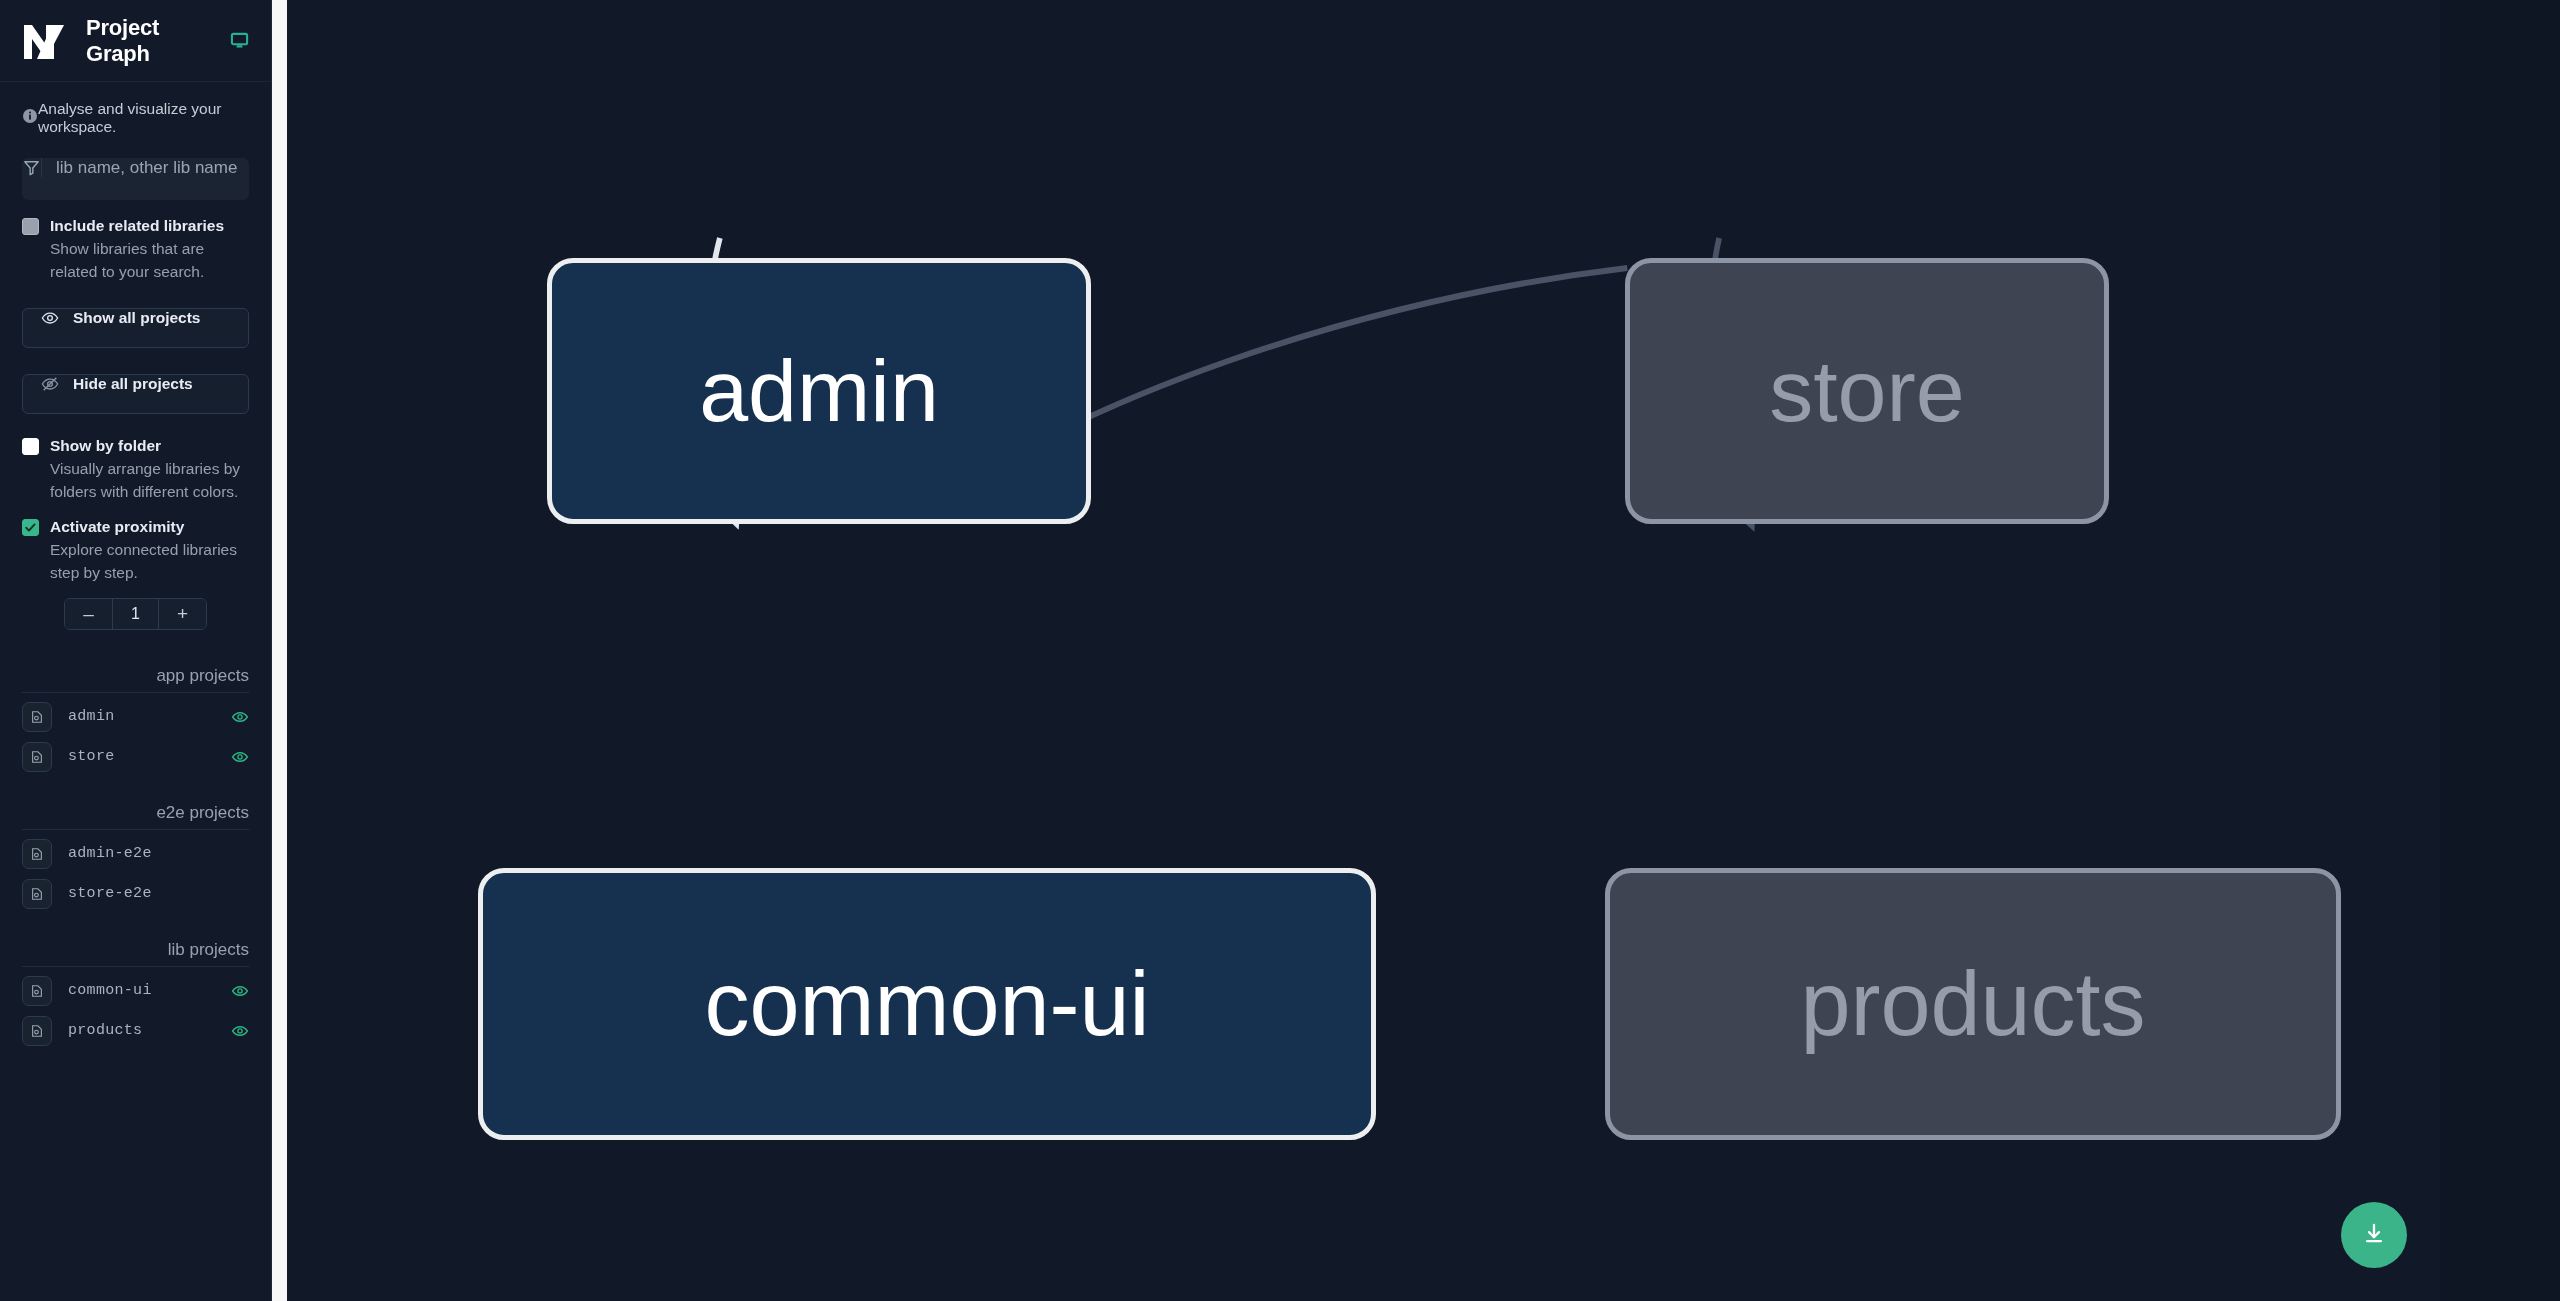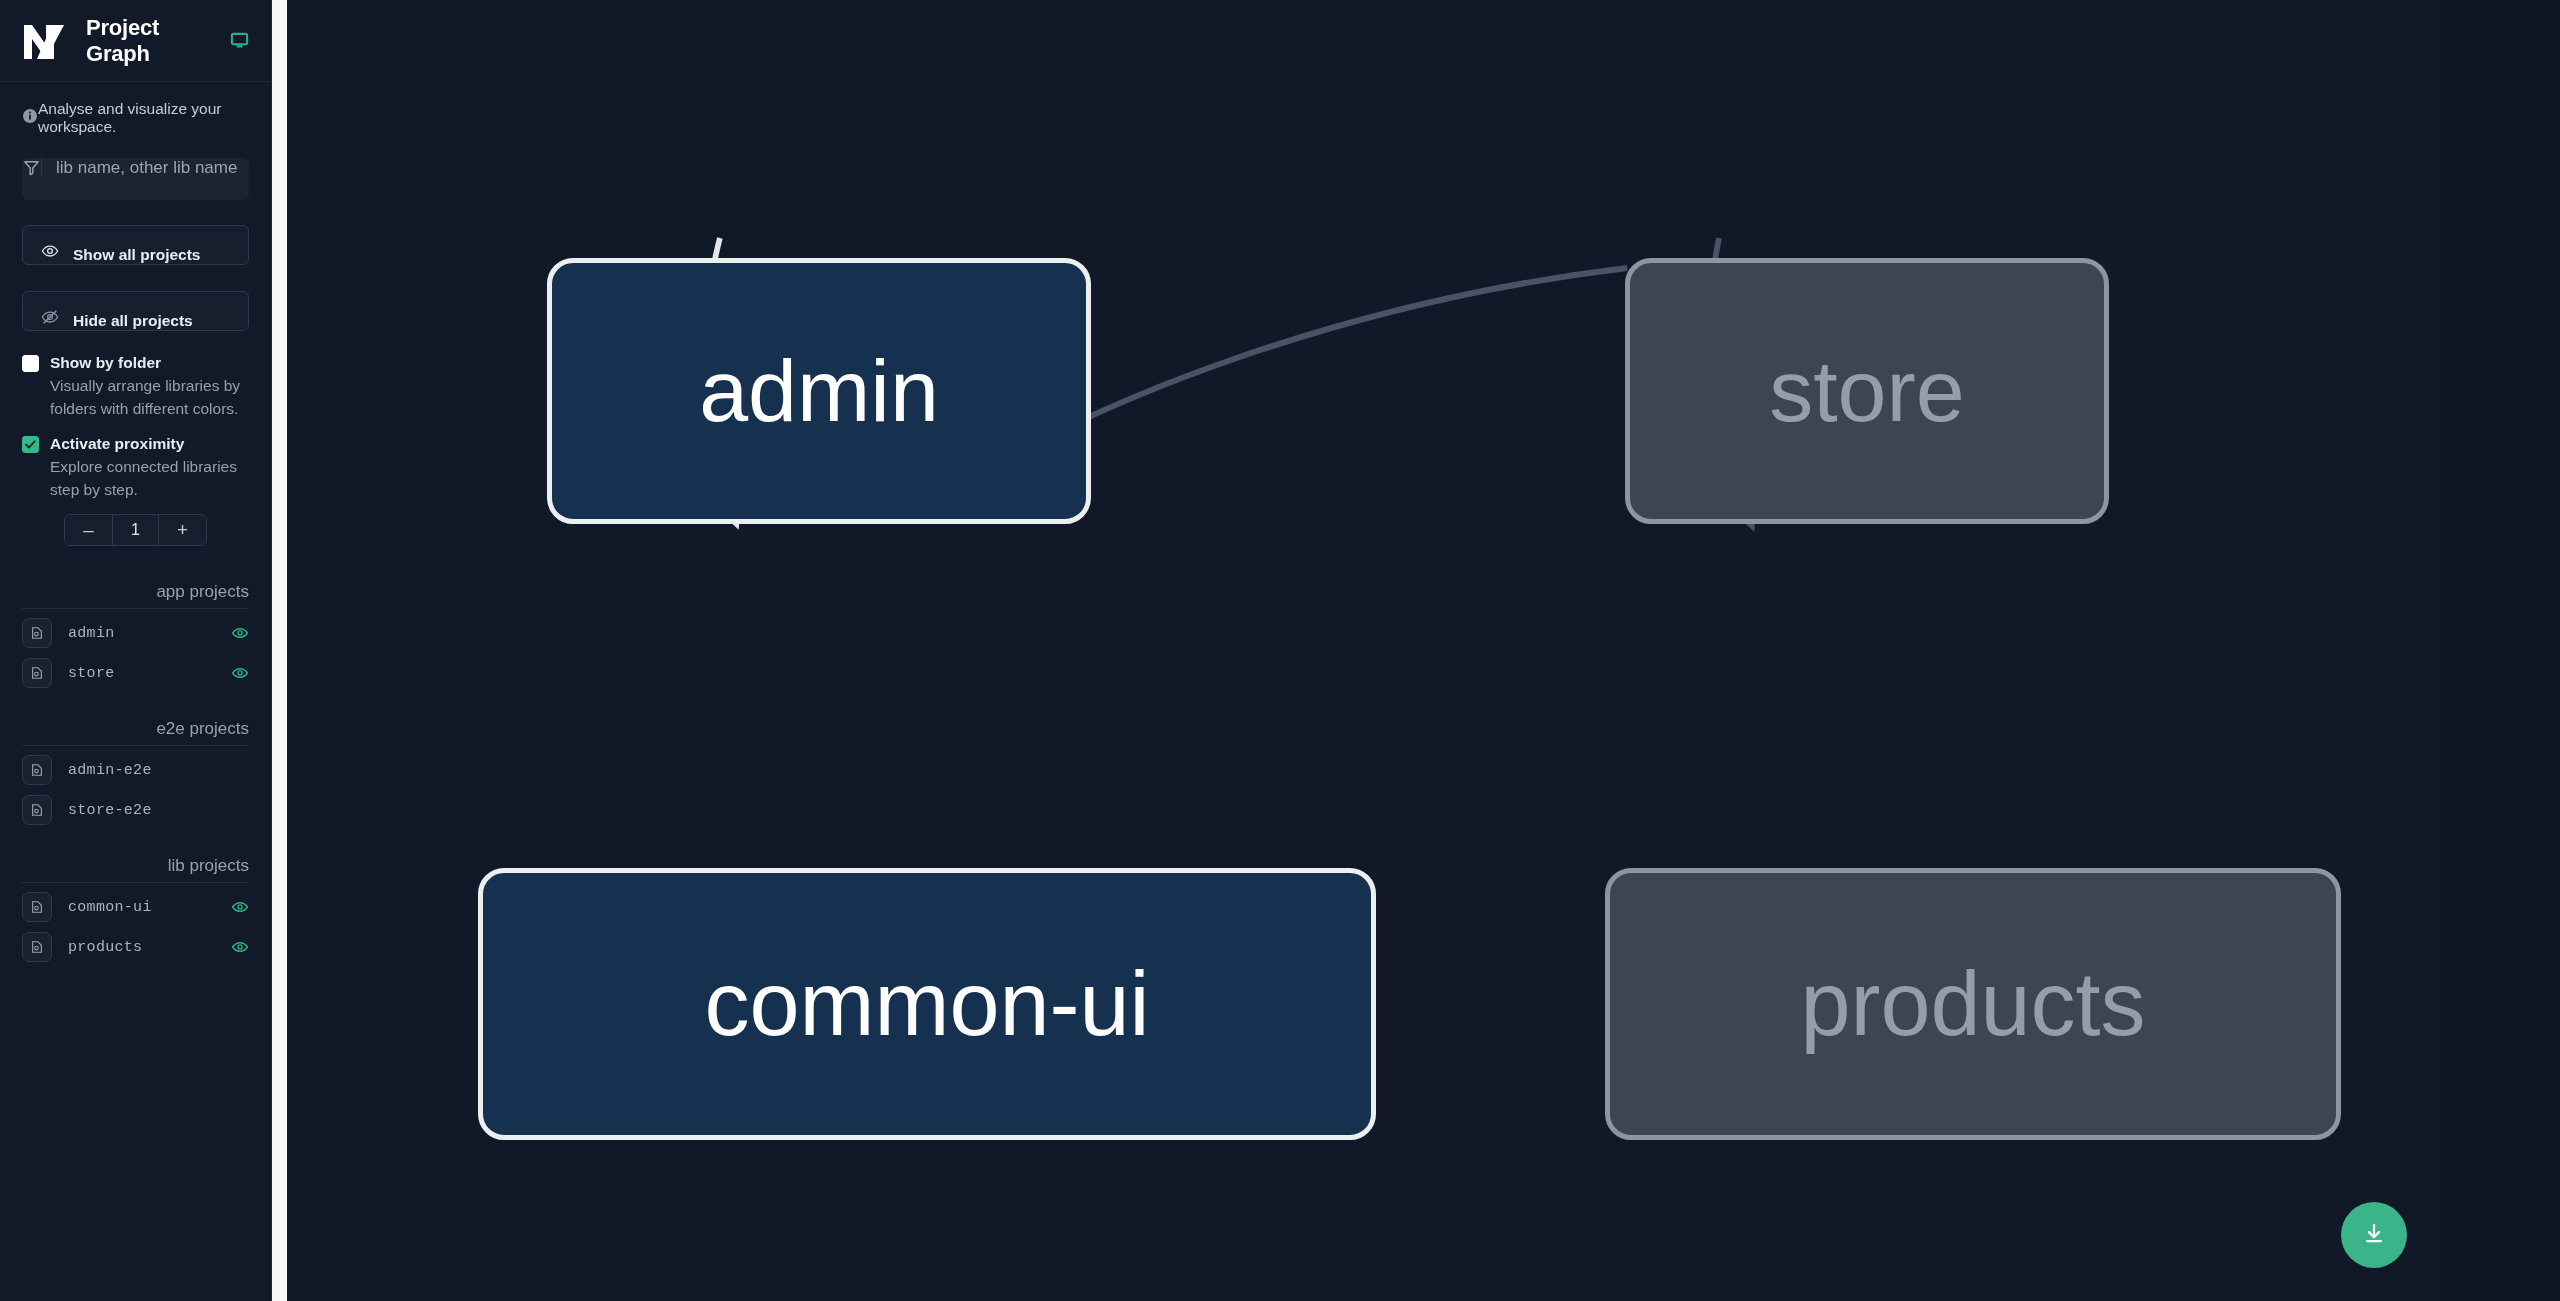--- a/index.html
+++ b/index.html
@@ -75,21 +75,21 @@
   }
   .chk.grey { background: #9aa1ac; border: 1px solid #b2b8c1; }
   .chk.white { background: #ffffff; border: 1px solid #ffffff; }
   .chk.green { background: #39b68b; border: 1px solid #39b68b; }
   .chk-texts { display: flex; flex-direction: column; }
   .chk-label { color: #e9edf3; font-size: 15.5px; font-weight: 700; line-height: 1.35; }
   .chk-desc { color: #96a0ae; font-size: 15.5px; line-height: 1.46; margin-top: 1px; }
 
   .btn-outline {
     margin: 0 22px; height: 40px;
-    display: flex; align-items: flex-end; gap: 14px;
+    display: flex; align-items: flex-start; gap: 14px;
     padding: 0 18px;
     border: 1px solid #2c real; 
     border: 1px solid #2c3a4e;
     border-radius: 6px;
     background: #161f2e;
     color: #e9edf3; font-size: 15.5px; font-weight: 700;
     cursor: pointer;
   }
   .btn-outline.first { margin-top: 25px; }
   .btn-outline.second { margin-top: 26px; }
@@ -200,20 +200,27 @@
 
     <div class="search-wrap">
       <span class="search-btn">
         <svg viewBox="0 0 20 20" width="19" height="19" aria-hidden="true">
           <path d="M3 4h14l-5.6 6.6V16l-2.8 1.6v-7z" fill="none" stroke="#9aa5b4" stroke-width="1.5" stroke-linejoin="round"></path>
         </svg>
       </span>
       <input class="search-input" type="text" placeholder="lib name, other lib name" style="">
     </div>
 
+    <div class="chk-row">
+      <span class="chk grey"></span>
+      <span class="chk-texts">
+        <span class="chk-label">Include related libraries</span>
+        <span class="chk-desc">Show libraries that are related to your search.</span>
+      </span>
+    </div>
 
     <button class="btn-outline first">
       <span>
         <svg viewBox="0 0 20 20" width="18" height="18" aria-hidden="true">
           <path d="M1.5 10S4.8 4.5 10 4.5 18.5 10 18.5 10 15.2 15.5 10 15.5 1.5 10 1.5 10z" fill="none" stroke="#dfe5ed" stroke-width="1.5"></path>
           <circle cx="10" cy="10" r="2.6" fill="none" stroke="#dfe5ed" stroke-width="1.5"></circle>
         </svg>
       </span>
       <span>Show all projects</span>
     </button>

